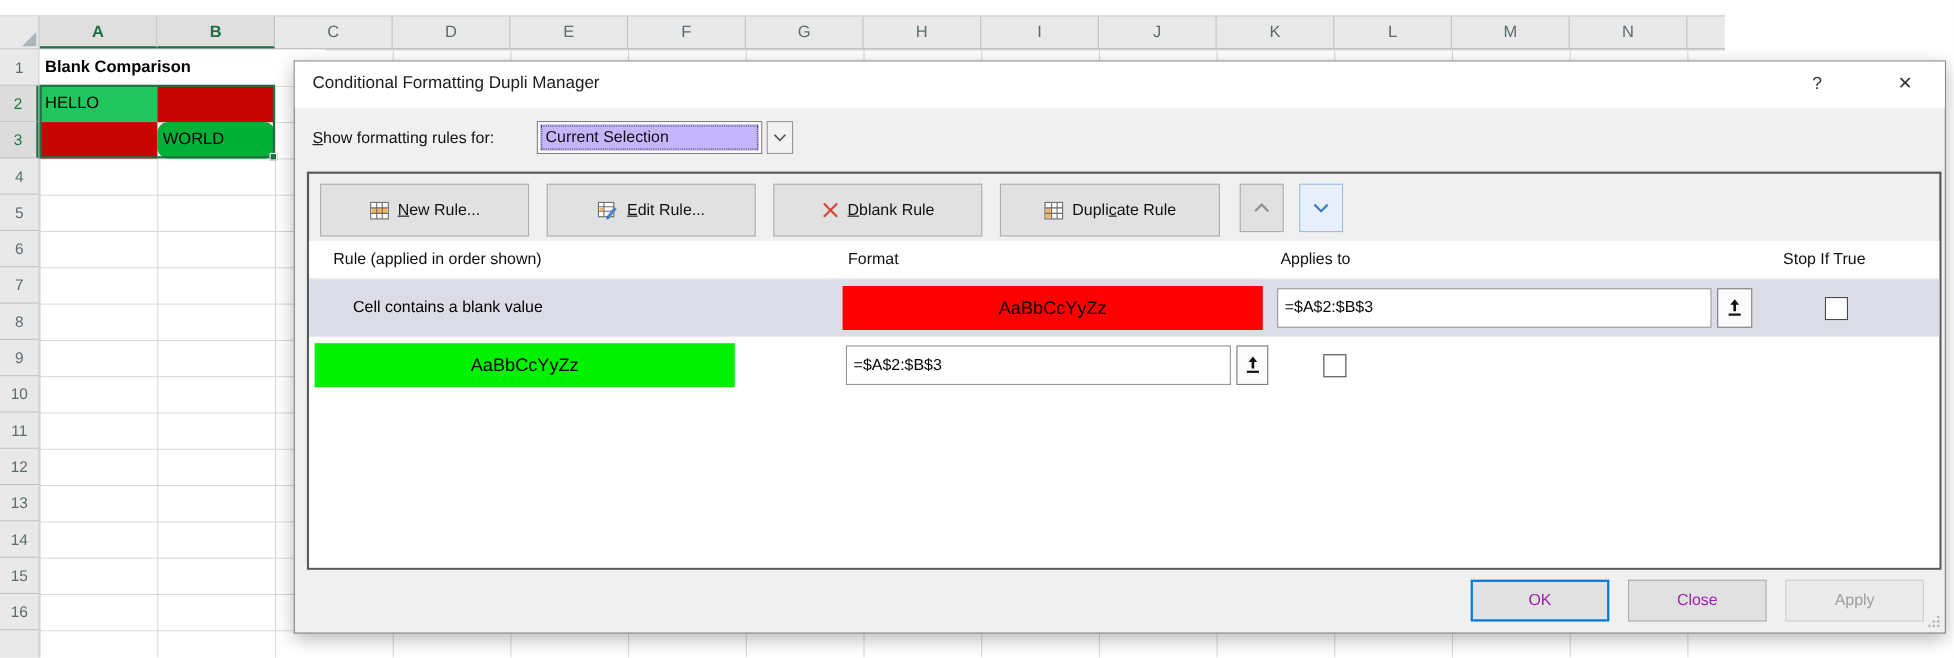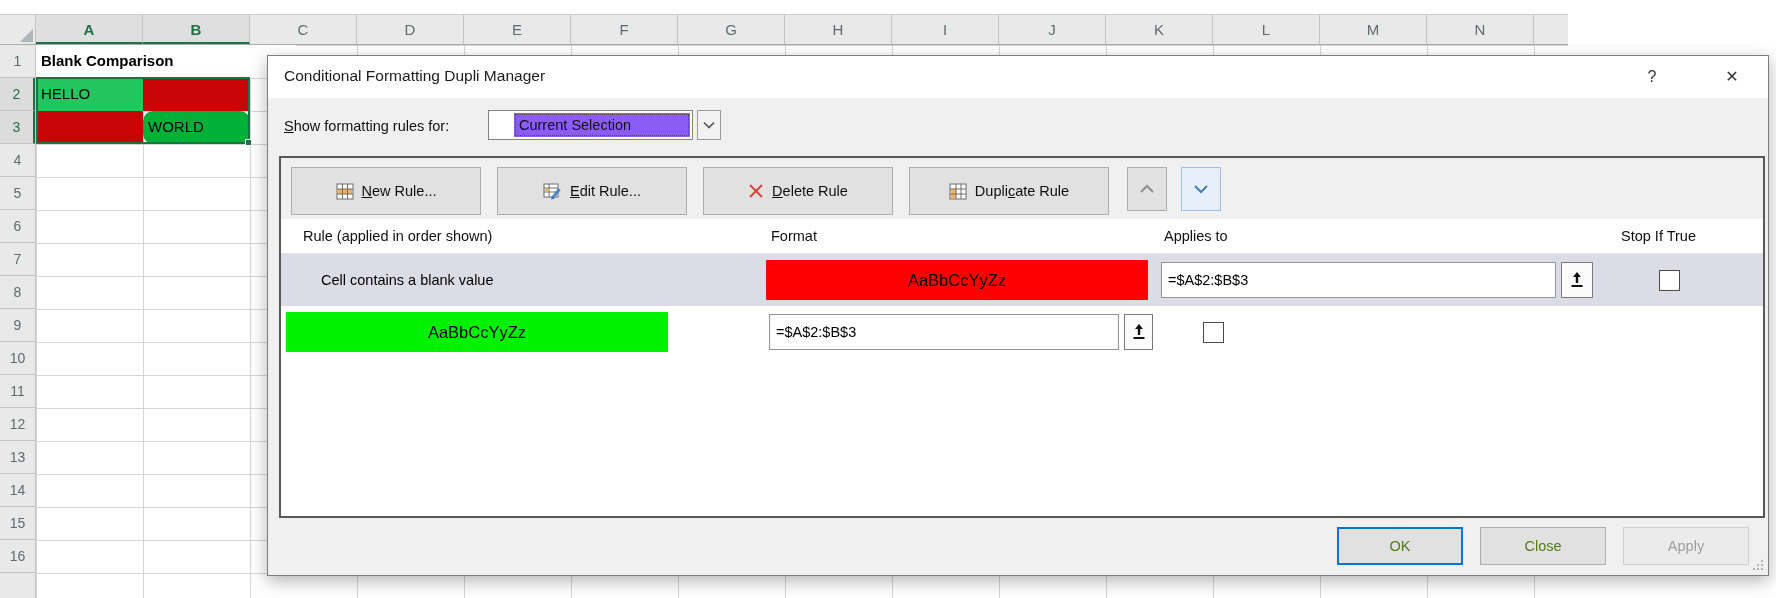--- a/index.html
+++ b/index.html
@@ -46,22 +46,22 @@
   #dlg-title { position:absolute; left:16px; top:11px; font-size:15.5px; color:#1c1c1c; }
   .cap-btn { position:absolute; top:7px; width:32px; height:28px; text-align:center; line-height:28px;
     font-size:16px; color:#333; cursor:default; }
   #btn-help  { left:1368px; }
   #btn-close { left:1448px; }
 
   #lbl-showrules { position:absolute; left:16px; top:62px; font-size:14.5px; color:#111; }
   .mn { text-decoration:underline; }
   #combo { position:absolute; left:220px; top:54px; width:205px; height:30px;
     background:#fff; border:1px solid #828282; }
-  #combo-inner { position:absolute; inset:2px; background:#8b5cf6; outline:1px dotted #4a4a4a;
-    outline-offset:-2px; font-size:14.5px; color:#101010; line-height:24px; padding-left:5px;margin-left:23px; }
+  #combo-inner { position:absolute; inset:2px; background:#c4b5fd; outline:1px dotted #4a4a4a;
+    outline-offset:-2px; font-size:14.5px; color:#101010; line-height:24px; padding-left:5px; }
   #combo-dd { position:absolute; left:429px; top:54px; width:24px; height:30px; background:#F2F2F2;
     border:1px solid #9A9A9A; display:flex; align-items:center; justify-content:center; }
 
   #rulesframe { position:absolute; left:11px; top:100px; width:1486px; height:362px;
     border:2px solid #595959; background:#F0F0F0; }
   #toolbar { position:absolute; left:0; top:0; right:0; height:61px; display:flex;
     align-items:flex-start; padding:9px 0 0 10px; }
   .tb-btn { height:48px; background:#E1E1E1; border:1px solid #ADADAD; display:flex;
     align-items:center; justify-content:center; gap:8px; font-size:14.5px; color:#101010;
     margin-right:16px; width:190px; }
@@ -87,21 +87,21 @@
   .applies { display:flex; align-items:center; padding-left:8px; }
   .rangebox { width:395px; height:36px; background:#fff; border:1px solid #949494;
     font-size:14.5px; line-height:34px; padding-left:6px; color:#000; }
   .collapse-btn { width:32px; height:36px; margin-left:5px; background:#FBFBFB;
     border:1px solid #7a7a7a; display:flex; align-items:center; justify-content:center; }
   .stopcell { display:flex; }
   .checkbox { width:21px; height:21px; margin-left:50px; background:#fff; border:1px solid #4a4a4a; }
 
   #footer-buttons { position:absolute; top:471px; right:19px; display:flex; gap:17px; }
   .f-btn { width:126px; height:38px; font-size:14.5px; display:flex; align-items:center;
-    justify-content:center; color:#4d7c0f; }
+    justify-content:center; color:#a21caf; }
   #btn-ok { background:#E1E1E1; border:2px solid #0078D7; }
   #btn-close2 { background:#E1E1E1; border:1px solid #ADADAD; }
   #btn-apply { background:#EBEBEB; border:1px solid #CFCFCF; color:#9E9E9E; }
   #grip { position:absolute; right:3px; bottom:3px; width:14px; height:14px; opacity:.7; }
 </style>
 </head>
 <body>
 
 <div id="stage">
 
@@ -197,21 +197,21 @@
               <line x1="16.5" y1="6" x2="9.5" y2="15" stroke="#4C86C8" stroke-width="3"></line>
               <polygon points="8.2,16.6 11,15.4 8.6,13.7" fill="#2B5FA3"></polygon>
             </svg>
           <span><span></span><span class="mn">E</span><span>dit Rule...</span></span>
         </div>
         <div class="tb-btn">
           <svg width="16" height="16" viewBox="0 0 16 16">
               <line x1="2" y1="2" x2="14" y2="14" stroke="#D9453B" stroke-width="2"></line>
               <line x1="14" y1="2" x2="2" y2="14" stroke="#D9453B" stroke-width="2"></line>
             </svg>
-          <span><span></span><span class="mn">D</span><span>elete Rule</span></span>
+          <span><span></span><span class="mn">D</span><span>blank Rule</span></span>
         </div>
         <div class="tb-btn wide">
           <svg width="18" height="17" viewBox="0 0 18 17">
               <rect x="1" y="1" width="16" height="15" fill="#fff" stroke="#6c6c6c"></rect>
               <rect x="2" y="6" width="5" height="9" fill="#F4B45B"></rect>
               <line x1="1" y1="6" x2="17" y2="6" stroke="#6c6c6c"></line>
               <line x1="1" y1="11" x2="17" y2="11" stroke="#6c6c6c"></line>
               <line x1="7" y1="1" x2="7" y2="16" stroke="#6c6c6c"></line>
               <line x1="12" y1="1" x2="12" y2="16" stroke="#6c6c6c"></line>
             </svg>

